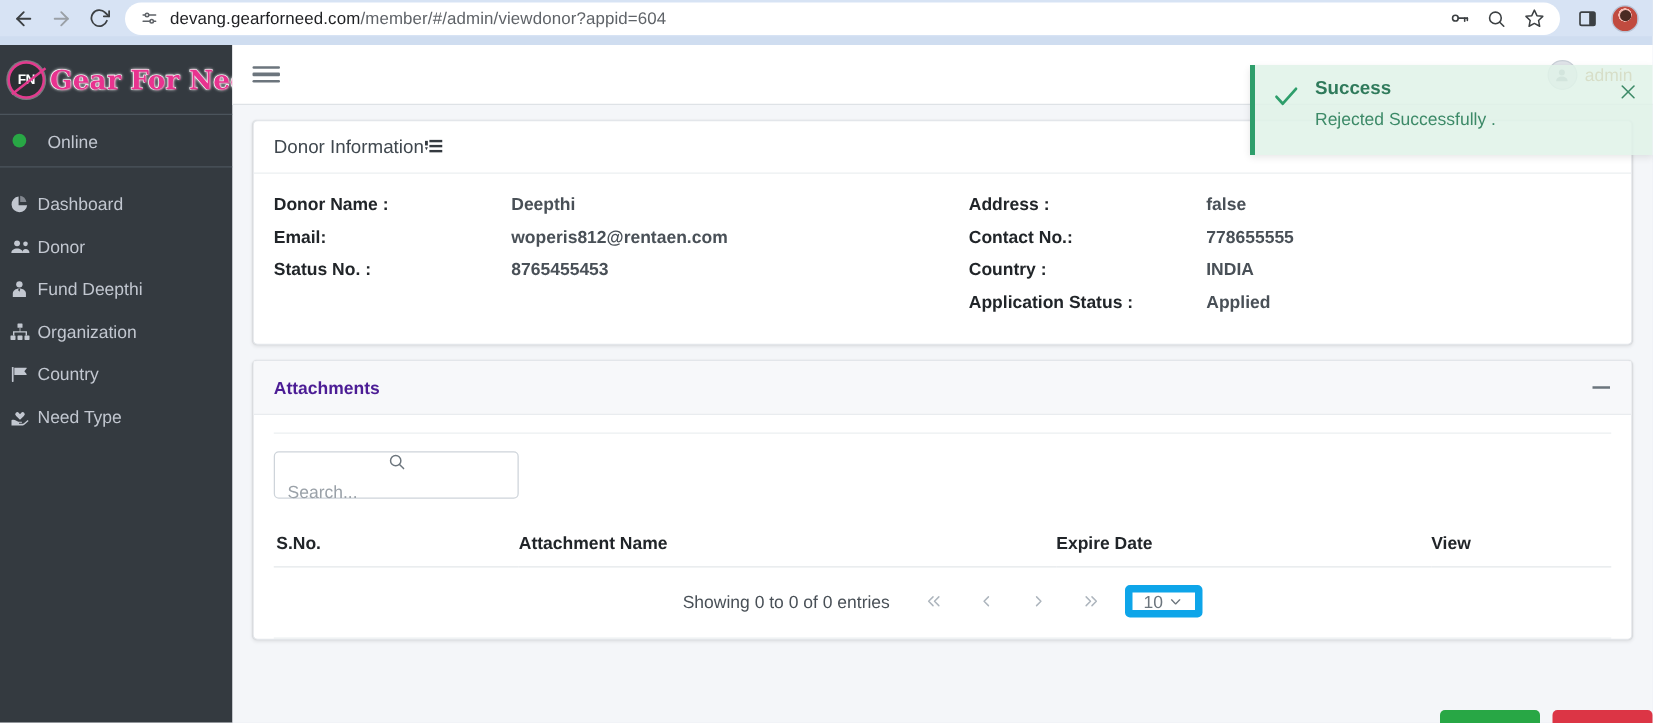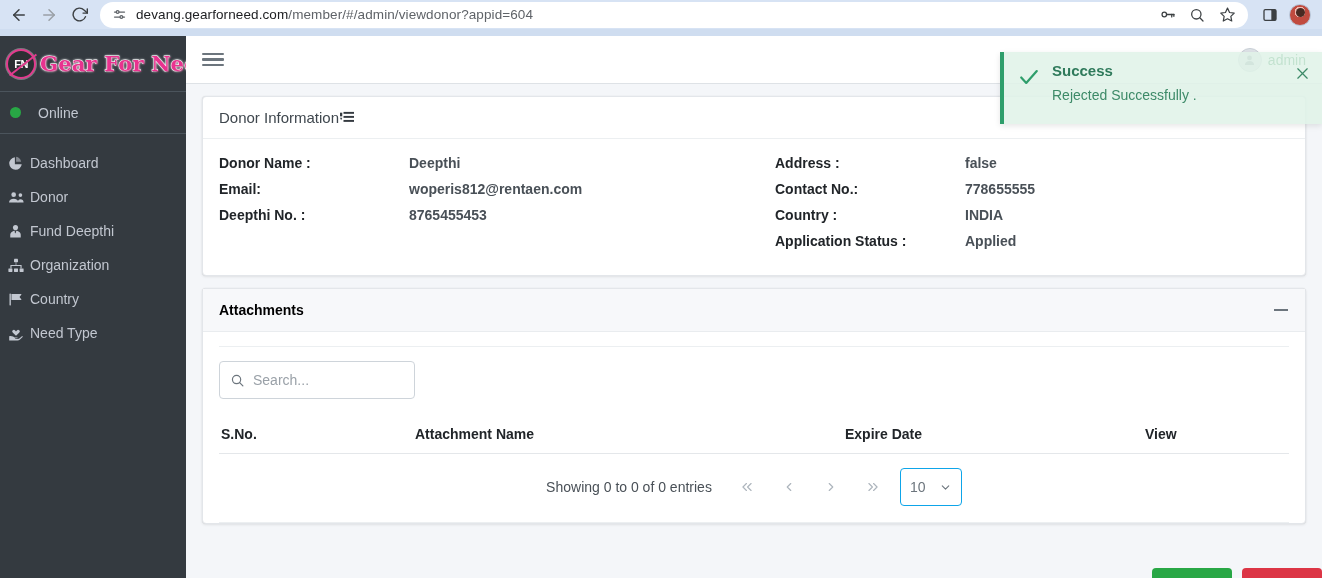--- a/index.html
+++ b/index.html
@@ -171,21 +171,21 @@
   #topbar-right {
     position: absolute; right: 16px; top: 0; height: 48px;
     display: flex; align-items: center; gap: 6px;
   }
   #admin-avatar {
     width: 24px; height: 24px; border-radius: 50%;
     background: #dfe3e8; border: 1px solid #c8cfd6;
     display: flex; align-items: center; justify-content: center;
     color: #8a949e;
   }
-  #admin-name { font-size: 14px; color: #15803d; }
+  #admin-name { font-size: 14px; color: #a16207; }
 
   .card {
     background: #ffffff;
     border: 1px solid #e3e6ea;
     border-radius: 4px;
     box-shadow: 0 0 1px rgba(0,0,0,.12), 0 1px 3px rgba(0,0,0,.08);
     margin: 12px 16px 0 16px;
   }
   #donor-card { margin-top: 12px; }
   .card-header {
@@ -215,38 +215,39 @@
     font-size: 14px; color: #495057; font-weight: bold;
   }
   .info-blank { height: 0; }
 
   
   #attach-card .card-header {
     background: #f7f8fa;
     border-bottom: 1px solid #e9ecef;
     padding: 13px 16px;
   }
-  #attach-title { font-size: 14px; font-weight: bold; color: #000000; }
+  #attach-title { font-size: 14px; font-weight: bold; color: #4c1d95; }
   #collapse-btn {
     position: absolute; right: 14px; top: 50%; margin-top: -9px;
     width: 20px; height: 18px;
     display: flex; align-items: center; justify-content: center;
     color: #6c757d; cursor: pointer;
   }
   #collapse-btn .dash { display: block; width: 14px; height: 2px; background: #6c757d; }
 
   #attach-body { padding: 14px 16px 0 16px; }
   #table-wrap { border-top: 1px solid #eceff1; padding-top: 14px; }
 
   #search-box {
     width: 196px; height: 38px;
     border: 1px solid #ced4da; border-radius: 4px;
     background: #fff;
     display: flex; align-items: center; gap: 8px;
     padding: 0 10px;
+    flex-direction: column;
   }
   #search-box .s-ico { color: #6c757d; display: flex; flex: 0 0 auto; }
   #search-input {
     border: 0; outline: 0; width: 100%;
     font-family: "Liberation Sans", sans-serif;
     font-size: 14px; color: #495057; background: transparent;
   }
   #search-input::placeholder { color: #9aa1a8; }
 
   table#attach-table { width: 100%; border-collapse: collapse; margin-top: 18px; }
@@ -266,22 +267,22 @@
     gap: 0; padding: 14px 0 16px 0;
     border-bottom: 1px solid #eceff1;
   }
   #pager-info { font-size: 14px; color: #495057; margin-right: 14px; }
   .pg-btn {
     width: 42px; height: 26px;
     display: flex; align-items: center; justify-content: center;
     color: #adb5bd; font-size: 15px; cursor: pointer;
   }
   #page-size {
-    width: 62px; height: 38px; margin-left: 6px;
-    border: 1px solid #0ea5e9; border-radius: 4px;
+    width: 62px; height: 26px; margin-left: 6px;
+    border: 6px solid #0ea5e9; border-radius: 4px;
     background: #fff;
     display: flex; align-items: center; justify-content: space-between;
     padding: 0 9px; cursor: pointer;
   }
   #page-size .ps-val { font-size: 14px; color: #6c757d; }
   #page-size .ps-caret { color: #6c757d; display: flex; }
 
   #action-bar {
     position: absolute; left: 186px; right: 0; bottom: 0;
     height: 10px;
@@ -534,21 +535,21 @@
           <div class="info-label">Donor Name :</div>
           <div class="info-value">Deepthi</div>
           <div class="info-label">Address :</div>
           <div class="info-value">false</div>
 
           <div class="info-label">Email:</div>
           <div class="info-value">woperis812@rentaen.com</div>
           <div class="info-label">Contact No.:</div>
           <div class="info-value">778655555</div>
 
-          <div class="info-label">Deepthi No. :</div>
+          <div class="info-label">Status No. :</div>
           <div class="info-value">8765455453</div>
           <div class="info-label">Country :</div>
           <div class="info-value">INDIA</div>
 
           <div class="info-blank"></div>
           <div class="info-blank"></div>
           <div class="info-label">Application Status :</div>
           <div class="info-value">Applied</div>
 
         </div>

